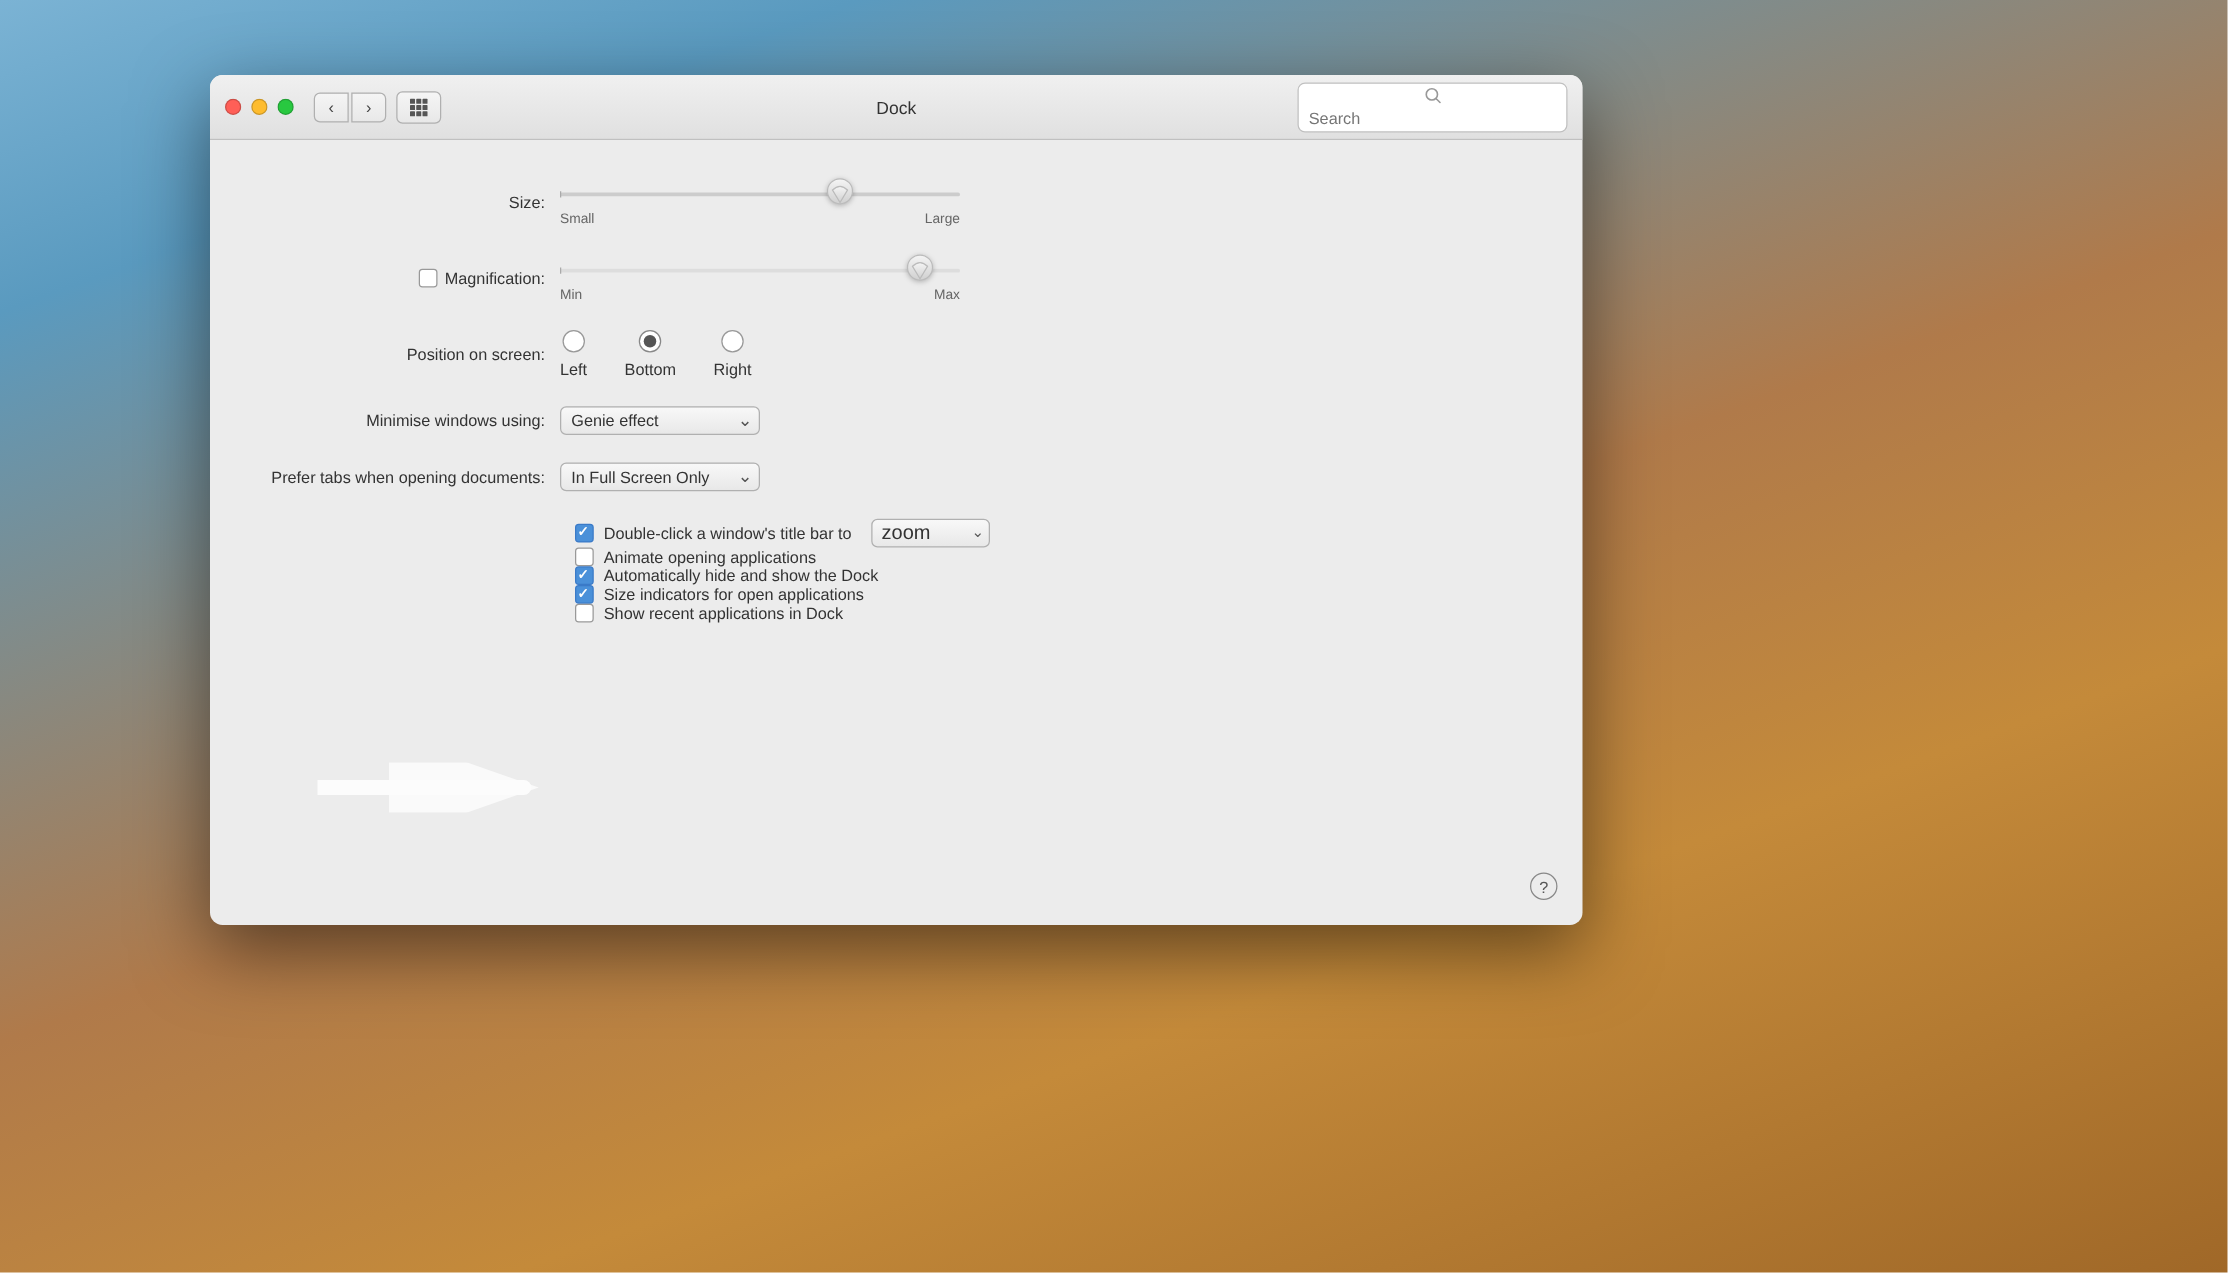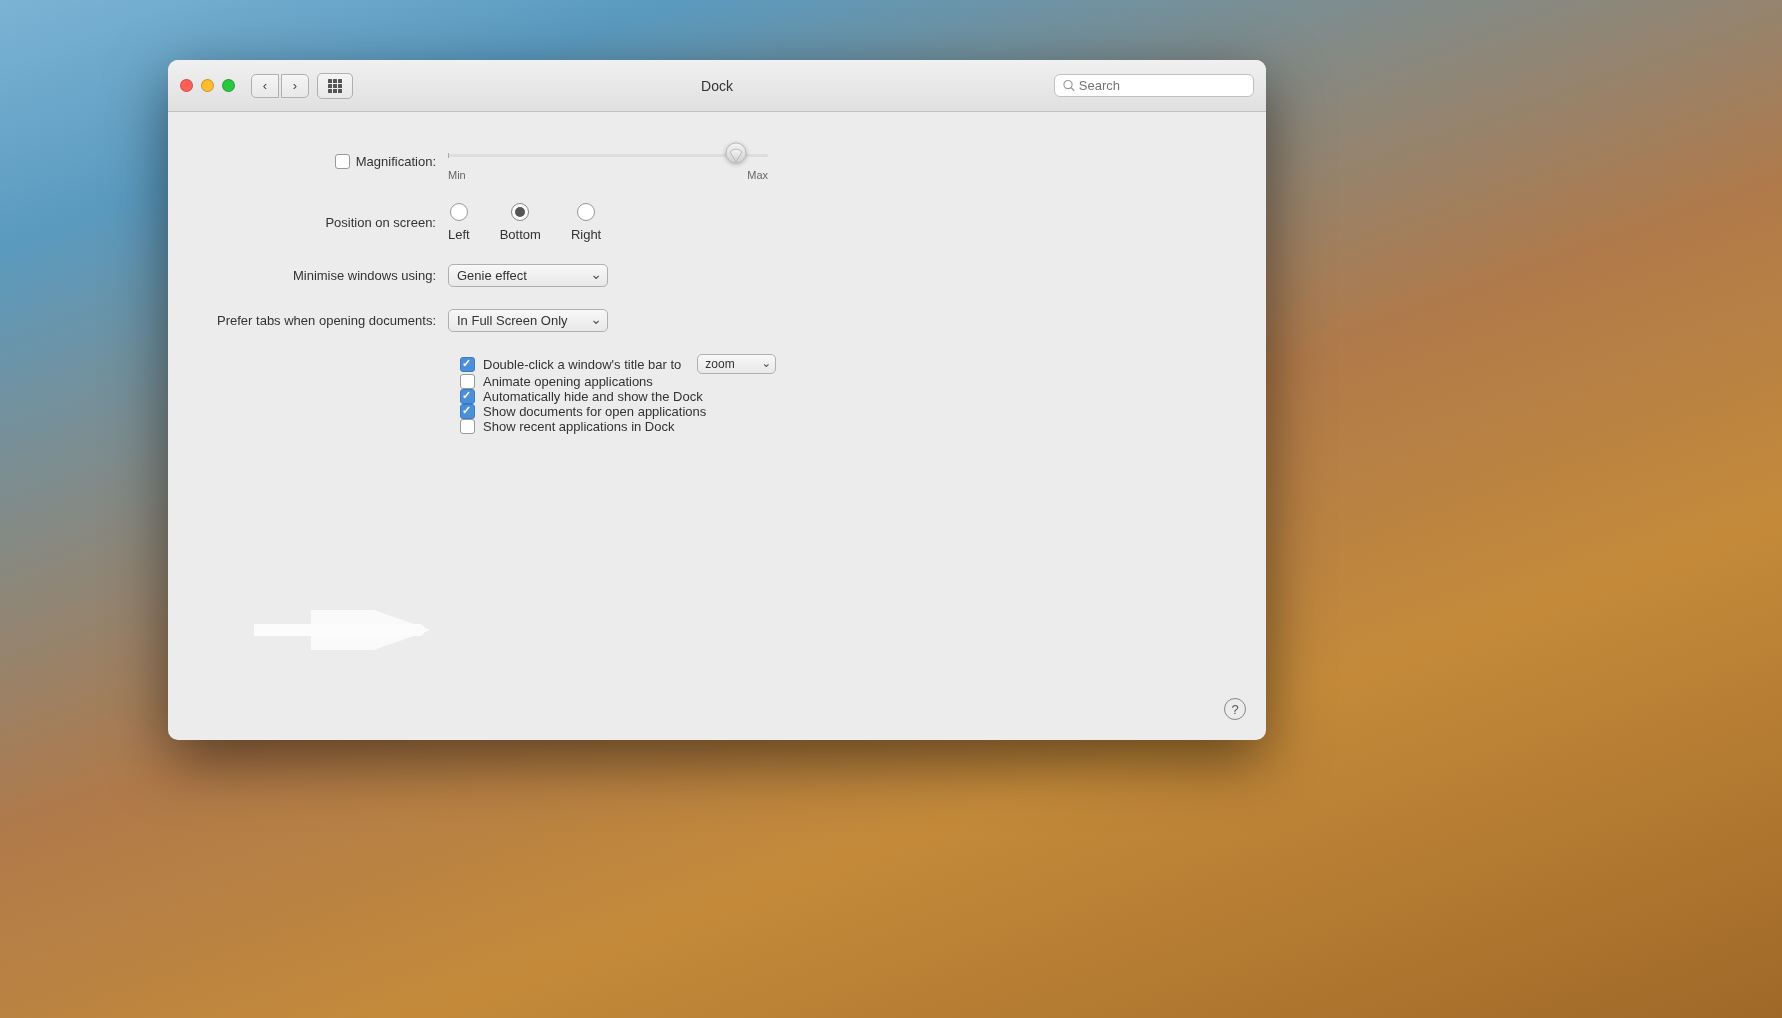--- a/index.html
+++ b/index.html
@@ -102,22 +102,23 @@
     }
 
     .search-box {
       margin-left: auto;
       display: flex;
       align-items: center;
       background: white;
       border: 1px solid #c0c0c0;
       border-radius: 6px;
       padding: 3px 8px;
-      width: 200px;
+      width: 216px;
       gap: 4px;
+      flex-direction: column;
     }
 
     .search-input {
       border: none;
       outline: none;
       background: transparent;
       font-size: 13px;
       color: #333;
       width: 100%;
     }
@@ -321,21 +322,21 @@
       position: relative;
       display: inline-block;
       margin-left: 8px;
     }
 
     .inline-select {
       background: linear-gradient(180deg, #f8f8f8 0%, #e8e8e8 100%);
       border: 1px solid #b0b0b0;
       border-radius: 5px;
       padding: 2px 22px 2px 7px;
-      font-size: 12px;
+      font-size: 16px;
       color: #333;
       appearance: none;
       cursor: pointer;
     }
 
     .inline-select-wrapper::after {
       content: '⌄';
       position: absolute;
       right: 5px;
       top: 50%;
@@ -378,20 +379,41 @@
       <svg width="13" height="13" viewBox="0 0 13 13">
         <circle cx="5.5" cy="5.5" r="4.5" fill="none" stroke="#999" stroke-width="1.3"></circle>
         <line x1="9" y1="9" x2="12" y2="12" stroke="#999" stroke-width="1.3" stroke-linecap="round"></line>
       </svg>
       <input type="text" class="search-input" placeholder="Search" style="">
     </div>
   </div>
 
   <div class="content" style="position:relative; height: calc(100% - 52px);">
 
+    <div class="setting-row">
+      <div class="setting-label">Size:</div>
+      <div class="slider-visual">
+        <div class="slider-track-line">
+          <svg class="teardrop-svg" style="position:absolute; left:70%; top:50%; transform:translate(-50%,-50%);" width="22" height="28" viewBox="0 0 22 28">
+            <ellipse cx="11" cy="11" rx="10" ry="10" fill="url(#tg1)" stroke="#bbb" stroke-width="1"></ellipse>
+            <path d="M11 20 L5 10 Q11 4 17 10 Z" fill="url(#tg1)" stroke="#bbb" stroke-width="1"></path>
+            <defs>
+              <linearGradient id="tg1" x1="0" y1="0" x2="0" y2="1">
+                <stop offset="0%" stop-color="#f5f5f5"></stop>
+                <stop offset="100%" stop-color="#d0d0d0"></stop>
+              </linearGradient>
+            </defs>
+          </svg>
+        </div>
+        <div class="slider-labels">
+          <span>Small</span>
+          <span>Large</span>
+        </div>
+      </div>
+    </div>
 
     <div class="setting-row">
       <div class="setting-label" style="display:flex;align-items:center;justify-content:flex-end;gap:6px;">
         <input type="checkbox" class="mac-checkbox" style="">
         <span>Magnification:</span>
       </div>
       <div class="slider-visual">
         <div class="slider-track-line" style="background:#ddd;">
           <svg class="teardrop-svg" style="position:absolute; left:90%; top:50%; transform:translate(-50%,-50%);" width="22" height="28" viewBox="0 0 22 28">
             <ellipse cx="11" cy="11" rx="10" ry="10" fill="url(#tg2)" stroke="#bbb" stroke-width="1"></ellipse>
@@ -469,21 +491,21 @@
         <span>Animate opening applications</span>
       </div>
 
       <div class="checkbox-item">
         <input type="checkbox" class="mac-checkbox" checked="" style="">
         <span>Automatically hide and show the Dock</span>
       </div>
 
       <div class="checkbox-item">
         <input type="checkbox" class="mac-checkbox" checked="" style="">
-        <span>Show documents for open applications</span>
+        <span>Size indicators for open applications</span>
       </div>
 
       <div class="checkbox-item">
         <input type="checkbox" class="mac-checkbox" style="">
         <span>Show recent applications in Dock</span>
       </div>
     </div>
 
     <div style="position:absolute; left:86px; bottom:90px; display:flex; align-items:center;">
       <svg width="180" height="40" viewBox="0 0 180 40">

